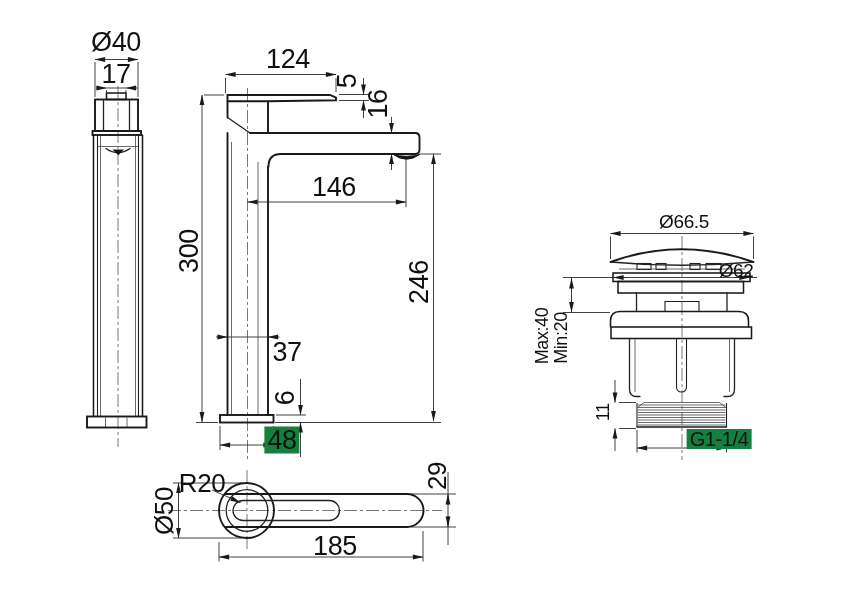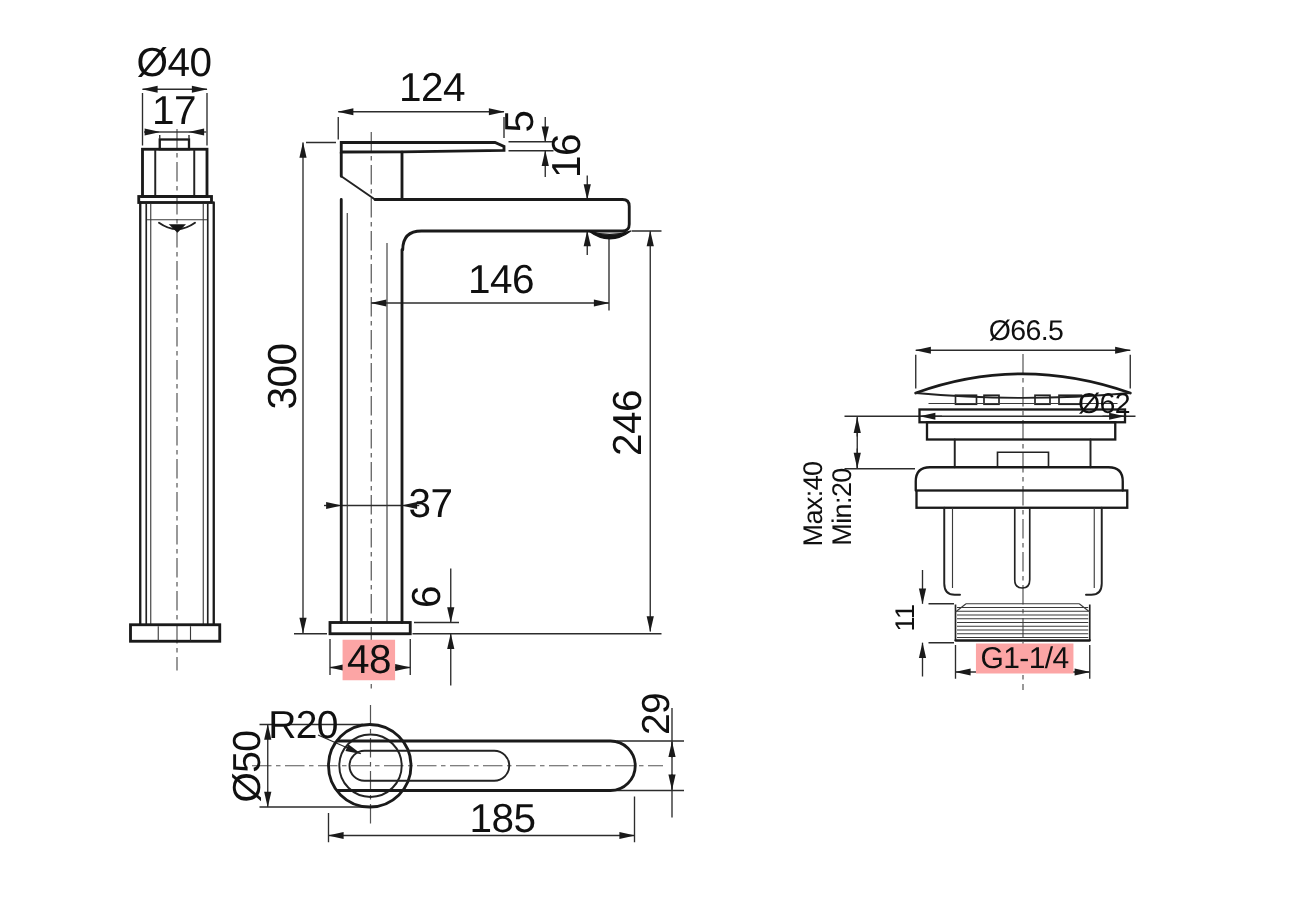--- a/index.html
+++ b/index.html
@@ -13,21 +13,21 @@
   .m2 {stroke:#222;stroke-width:1.1;fill:none;}
   .t  {stroke:#2c2c2c;stroke-width:0.9;fill:none;}
   .t2 {stroke:#3a3a3a;stroke-width:0.75;fill:none;}
   .cl {stroke:#555;stroke-width:0.8;fill:none;stroke-dasharray:13 3 3 3;}
   
   .dim{position:absolute;color:#101010;white-space:nowrap;line-height:1;
        transform:translate(-50%,-50%);letter-spacing:-0.4px;}
   .v  {transform:translate(-50%,-50%) rotate(-90deg);}
   .s27{font-size:27px;} .s26{font-size:26px;} .s20{font-size:20px;text-align:right;}
   .s19{font-size:19px;} .s18{font-size:18px;}
-  .bg {background:#fca5a5;padding:0 3px;}
+  .bg {background:#15803d;padding:0 3px;margin-left:36px;}
 </style>
 </head>
 <body>
 
 <div id="page">
 
 <svg width="865" height="600" viewBox="0 0 865 600">
   <defs>
     <marker id="ah" markerUnits="userSpaceOnUse" markerWidth="12" markerHeight="7" refX="10.6" refY="3.5" orient="auto-start-reverse">
       <path d="M11,3.5 L0.5,1.1 L0.5,5.9 Z" fill="#1a1a1a"></path>
@@ -160,21 +160,21 @@
 
 <div class="dim s27" style="left:116px;top:42px">Ø40</div>
 <div class="dim s27" style="left:116px;top:74px">17</div>
 
 <div class="dim s27" style="left:288px;top:59px">124</div>
 <div class="dim s27 v" style="left:347px;top:81px">5</div>
 <div class="dim s27 v" style="left:378px;top:104px">16</div>
 <div class="dim s27" style="left:334px;top:187px">146</div>
 <div class="dim s27 v" style="left:419px;top:282px">246</div>
 <div class="dim s27 v" style="left:189px;top:251px">300</div>
-<div class="dim s27" style="left:287px;top:336px">37</div>
+<div class="dim s27" style="left:287px;top:352px">37</div>
 <div class="dim s27 v" style="left:285px;top:398px">6</div>
 <div class="dim s27 bg" style="left:246px;top:440px">48</div>
 
 <div class="dim s19" style="left:684px;top:221px">Ø66.5</div>
 <div class="dim s19" style="left:736px;top:270px">Ø62</div>
 <div class="dim s18 v" style="left:542px;top:336px">Max:40</div>
 <div class="dim s18 v" style="left:561px;top:338px">Min:20</div>
 <div class="dim s18 v" style="left:603px;top:412px">11</div>
 <div class="dim s20 bg" style="left:683px;top:439px">G1-1/4</div>
 

